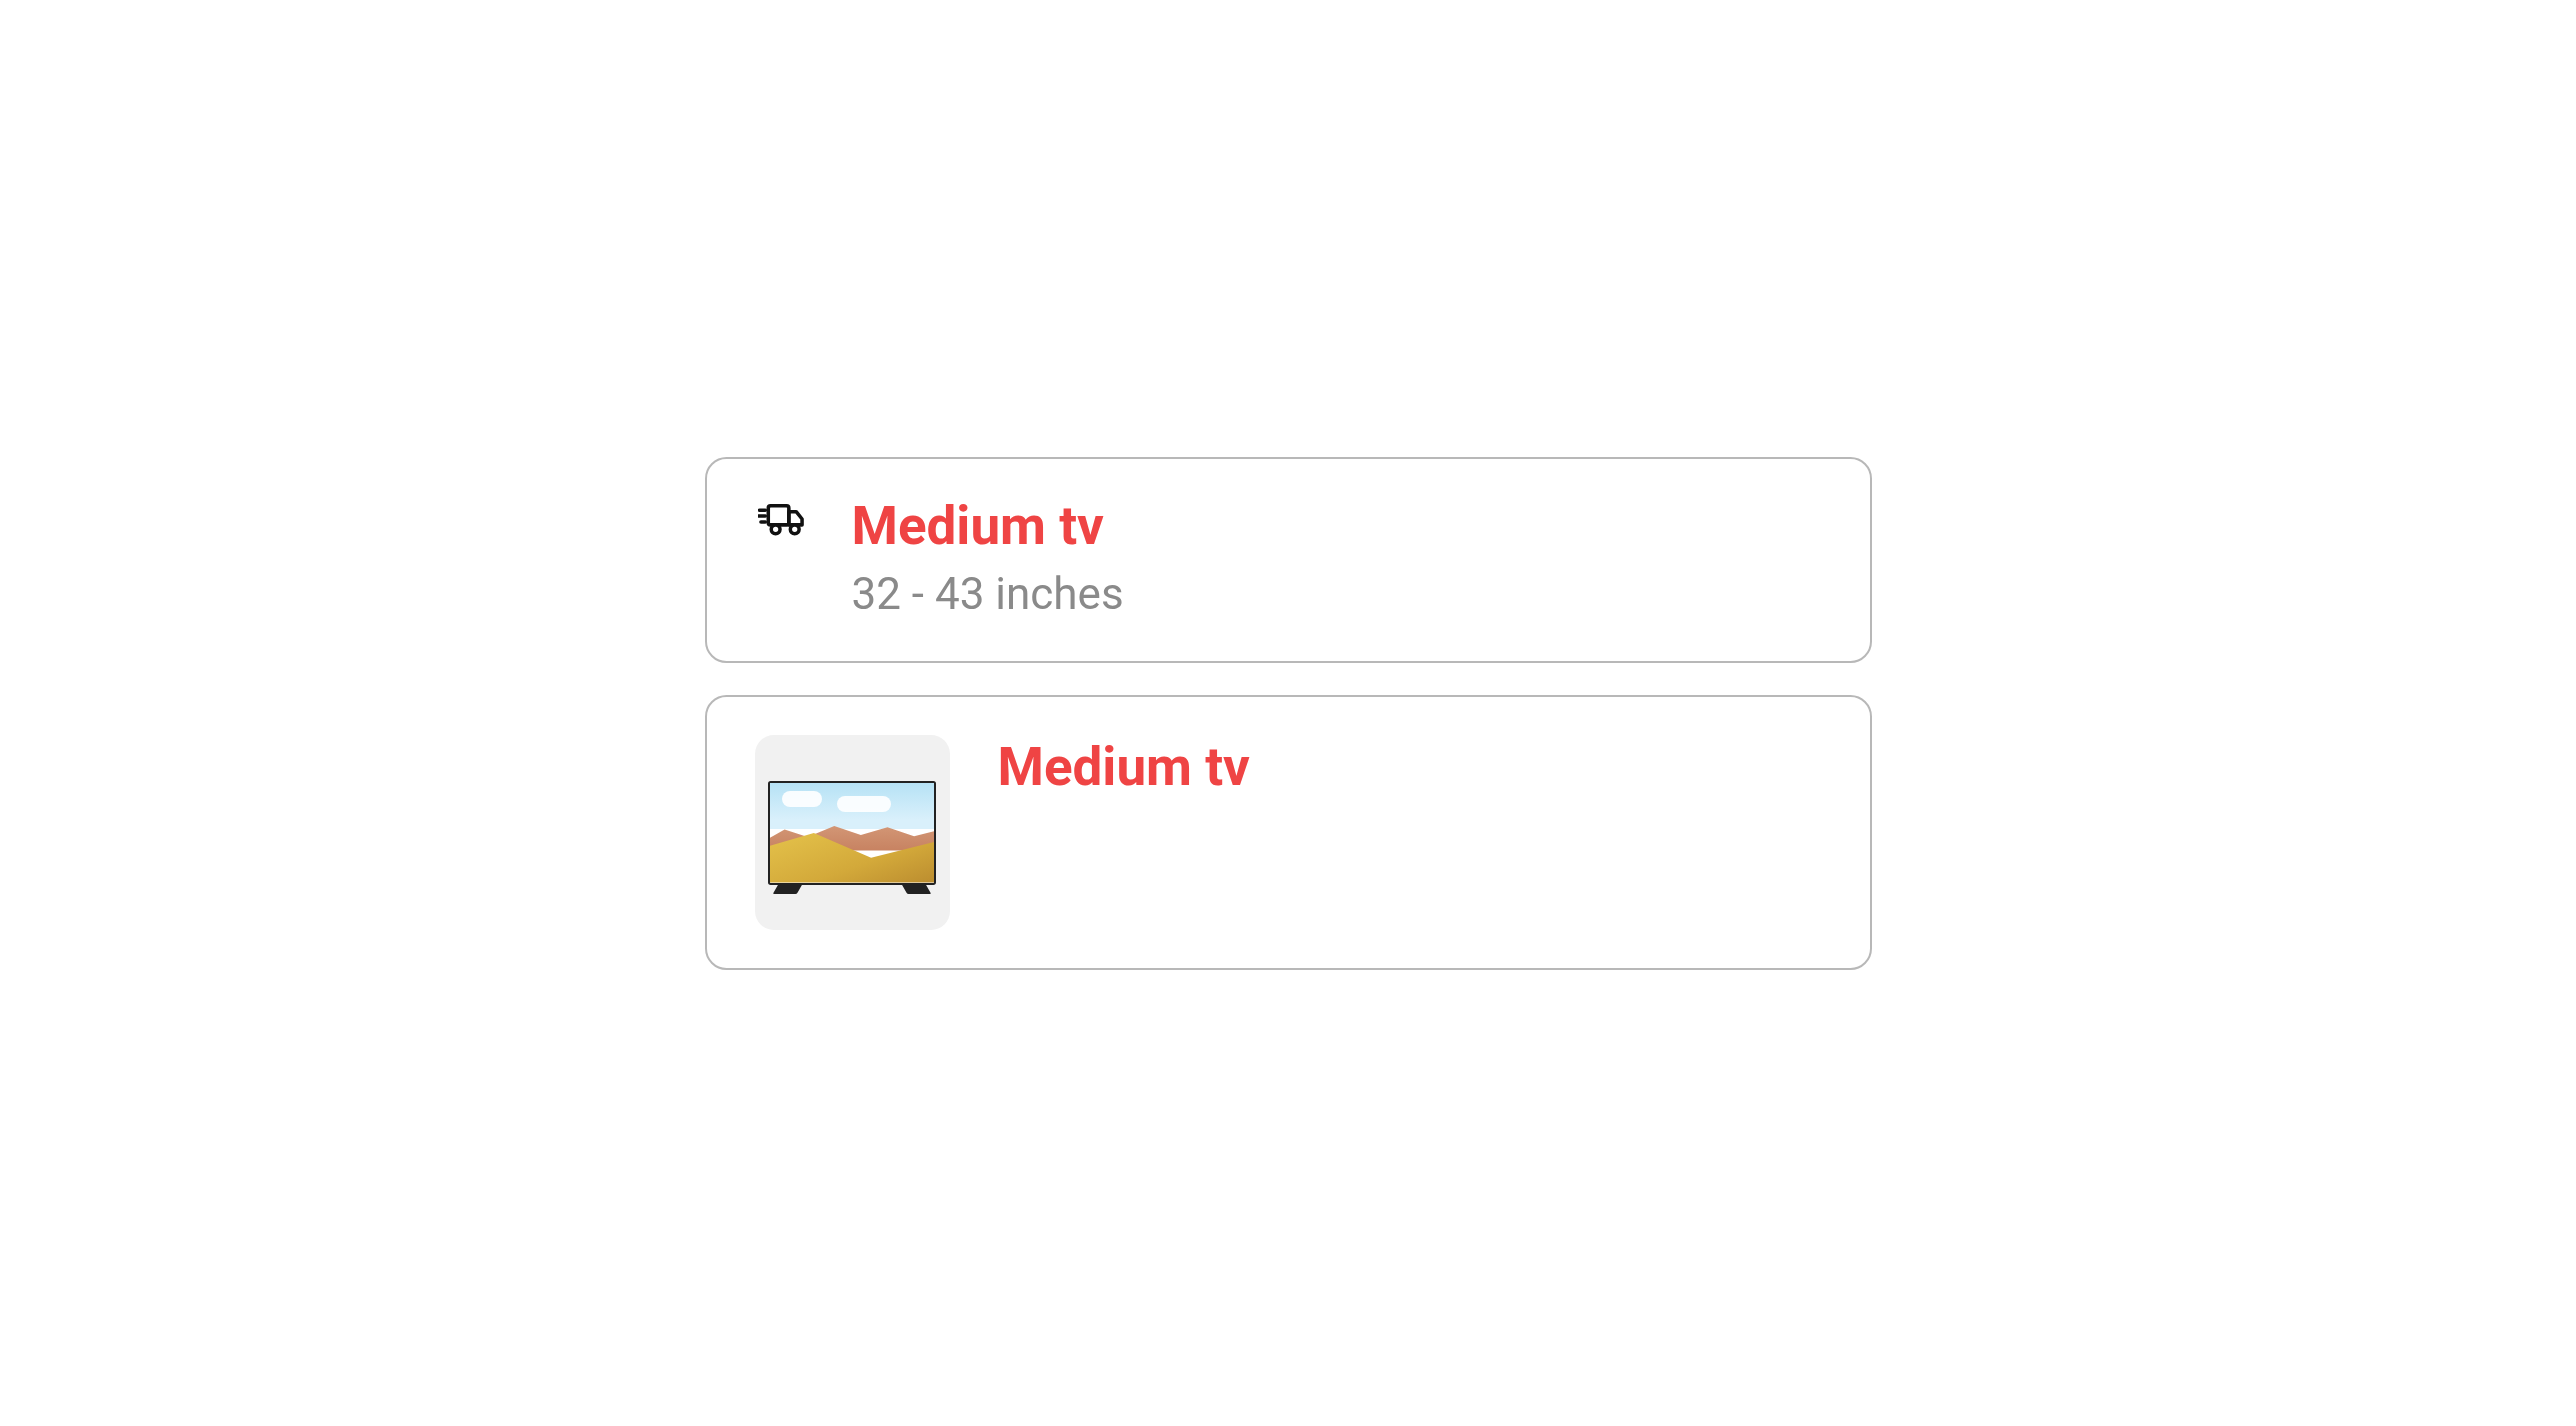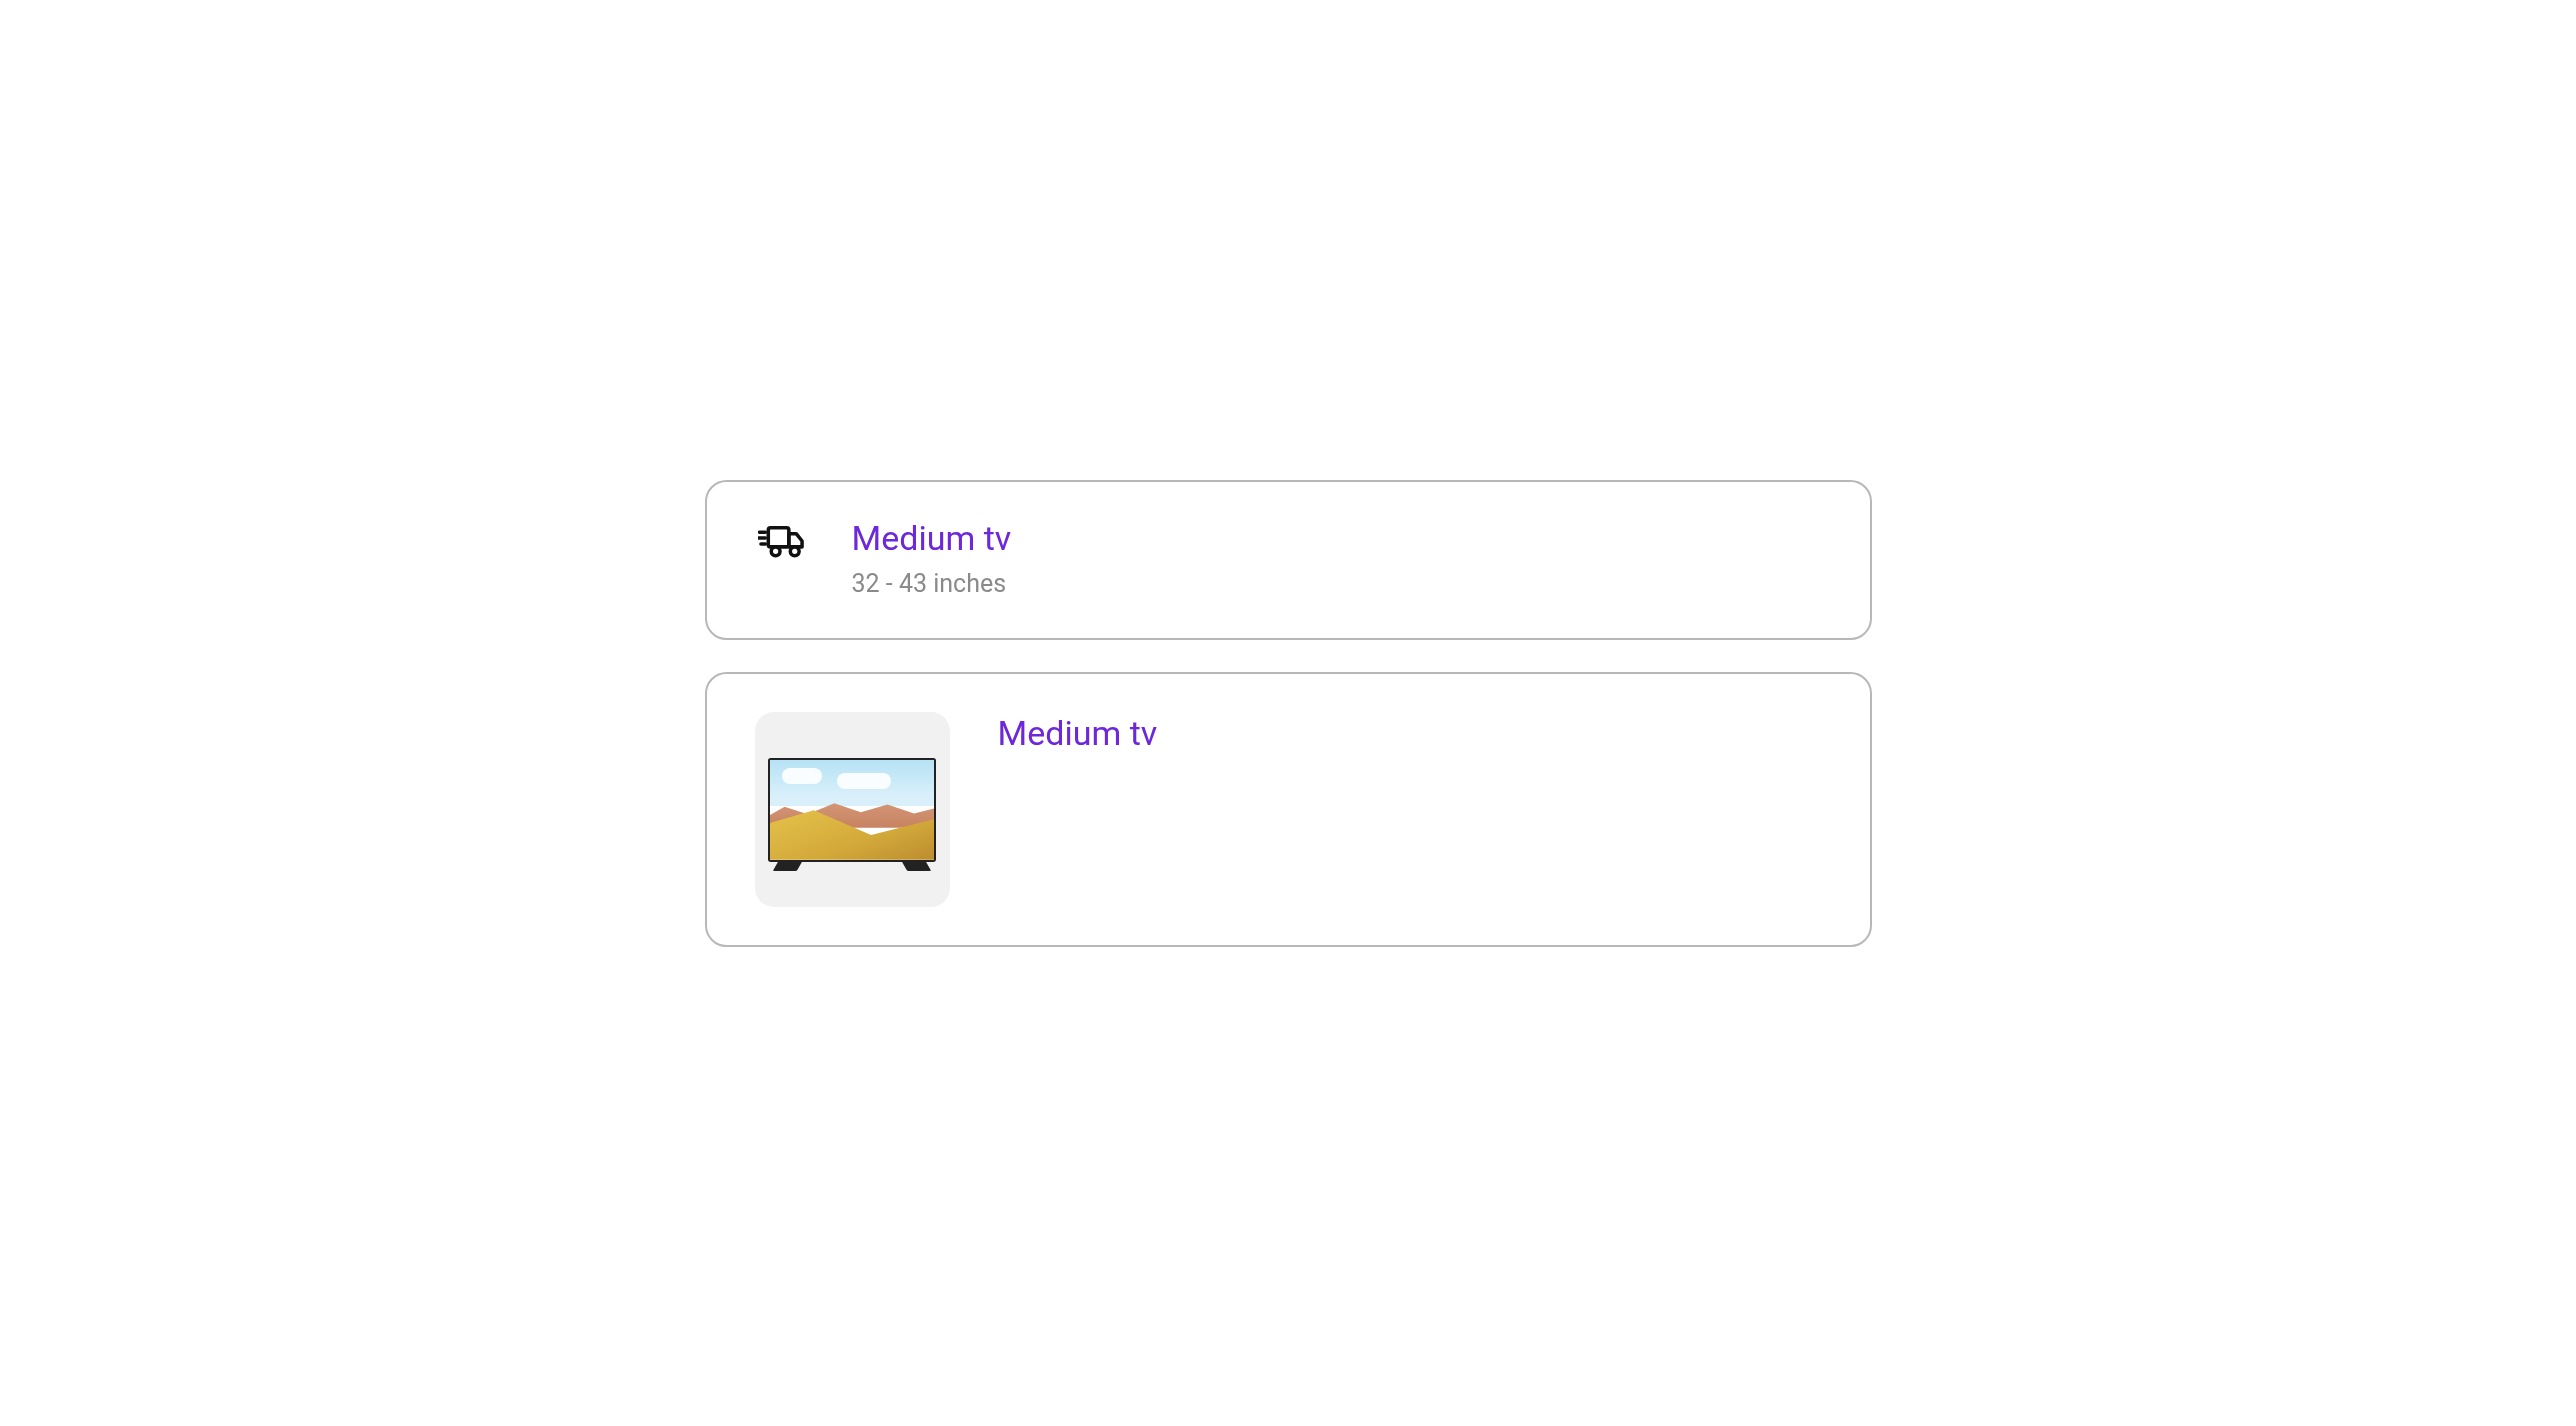--- a/index.html
+++ b/index.html
@@ -34,27 +34,27 @@
     display: flex;
     justify-content: center;
     padding-top: 2.7px;
   }
   .card-1 .text-wrap {
     display: flex;
     flex-direction: column;
     gap: 10.7px;
   }
   .title {
-    font-size: 34px;
-    font-weight: 400;
-    color: #6d28d9;
+    font-size: 53px;
+    font-weight: 700;
+    color: #ef4444;
     line-height: 1.1;
   }
   .subtitle {
-    font-size: 25px;
+    font-size: 44px;
     font-weight: 400;
     color: #8a8a8a;
     line-height: 1.3;
   }
   .card-2 {
     padding: 38px 48px;
     align-items: flex-start;
     gap: 48px;
   }
   .thumb {

